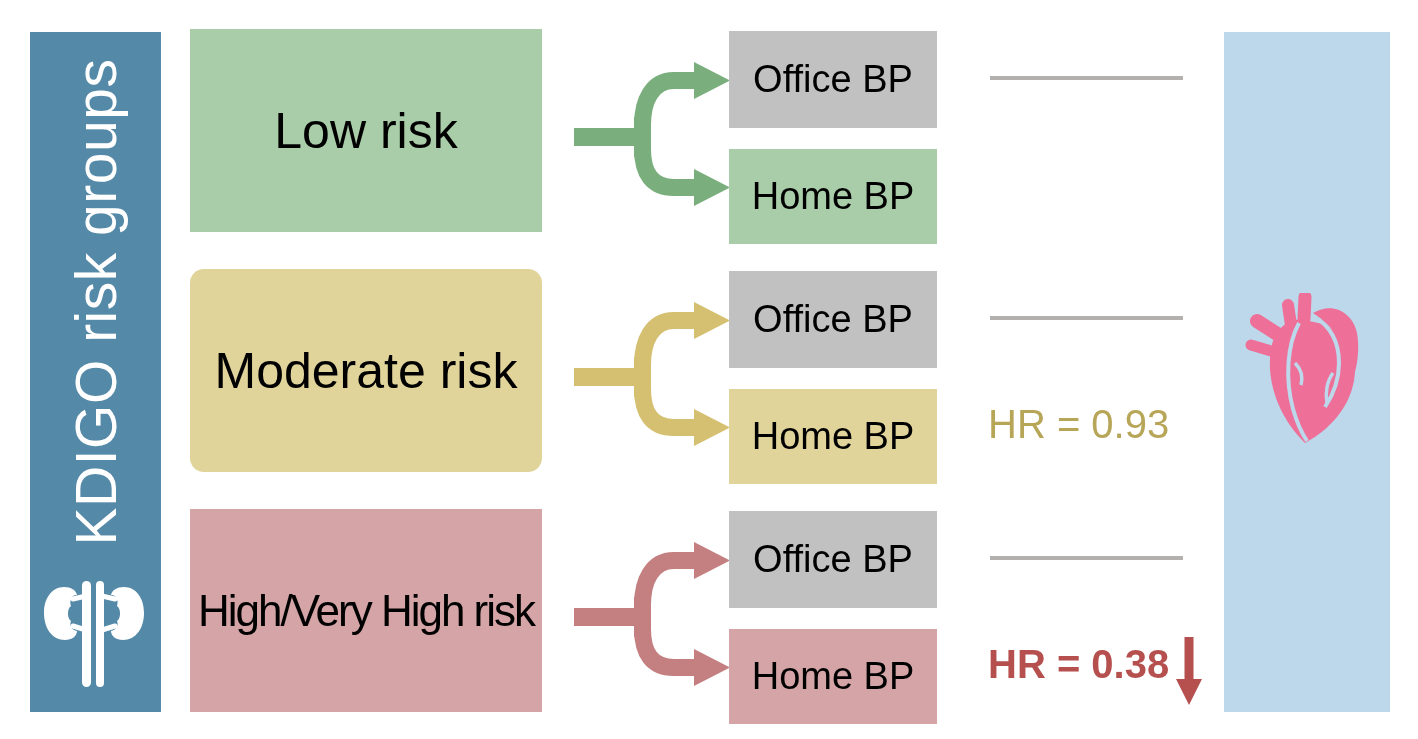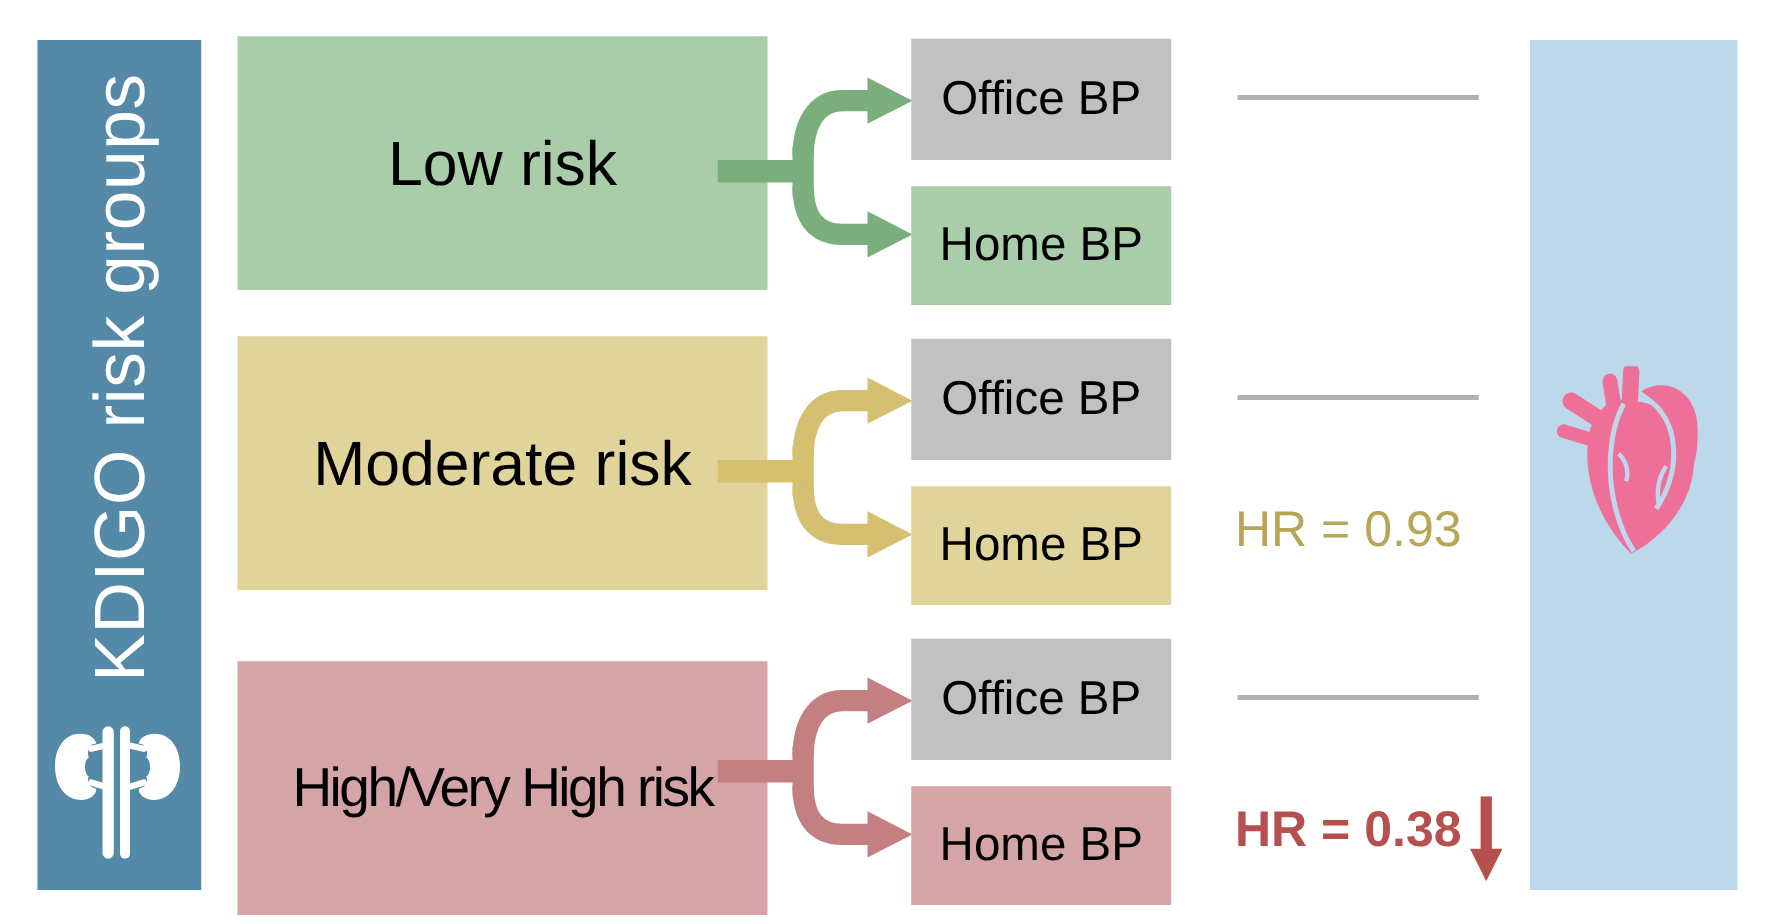--- a/index.html
+++ b/index.html
@@ -14,25 +14,25 @@
     white-space:nowrap;font-size:57px;font-weight:400;letter-spacing:0.5px;
   }
   .kidney-icon{position:absolute;left:14px;top:548px;}
   
   .right-bar{position:absolute;left:1224px;top:32px;width:166px;height:680px;}
   .heart-icon{position:absolute;left:19px;top:261px;}
   
   .row{position:absolute;left:0;width:1418px;height:204px;}
   .row.r1{top:29px}.row.r2{top:269px}.row.r3{top:509px}
   .risk-box{
-    position:absolute;left:190px;top:0;width:424px;height:203px;
+    position:absolute;left:190px;top:0;width:352px;height:203px;
     display:flex;align-items:center;justify-content:center;
     color:#000;font-size:50px;
   }
-  .row.r3 .risk-box{font-size:44px;letter-spacing:-2px;margin-top:20px;}
+  .row.r3 .risk-box{font-size:44px;letter-spacing:-2px;}
   .fork{position:absolute;left:574px;top:0;}
   .bp-box{
     position:absolute;left:729px;width:208px;display:flex;align-items:center;justify-content:center;
     color:#000;font-size:38px;
   }
   .bp-box.office{top:2px;height:97px;}
   .bp-box.home{top:120px;height:95px;}
   .ref-line{position:absolute;left:990px;top:47px;width:193px;height:4px;}
   .hr{
     position:absolute;left:988px;top:108px;height:95px;display:flex;align-items:center;
@@ -75,21 +75,21 @@
       <polygon points="120,33 120,70 156,51.5" fill="currentColor"></polygon>
       <path d="M68.5,120 C68.5,144 78,158.5 100,158.5 L122,158.5" stroke="currentColor" stroke-width="17" fill="none"></path>
       <polygon points="120,140 120,177 156,158.5" fill="currentColor"></polygon>
     </svg>
     <div class="bp-box office" style="background-color: rgb(194, 193, 193);">Office BP</div>
     <div class="bp-box home" style="background-color: rgb(169, 204, 169);">Home BP</div>
     <div class="ref-line" style="background-color: rgb(178, 177, 173);"></div>
   </section>
 
   <section class="row r2">
-    <div class="risk-box" style="background-color: rgb(225, 212, 155);">Moderate risk</div>
+    <div class="risk-box" style="background-color: rgb(225, 212, 155); border-radius: 14px;">Moderate risk</div>
     <svg class="fork" width="158" height="204" viewBox="0 0 158 204" style="color: rgb(213, 191, 112);">
       <rect x="0" y="99" width="72" height="18" fill="currentColor"></rect>
       <rect x="60" y="88" width="17" height="40" fill="currentColor"></rect>
       <path d="M68.5,96 C68.5,72 78,51.5 100,51.5 L122,51.5" stroke="currentColor" stroke-width="17" fill="none"></path>
       <polygon points="120,33 120,70 156,51.5" fill="currentColor"></polygon>
       <path d="M68.5,120 C68.5,144 78,158.5 100,158.5 L122,158.5" stroke="currentColor" stroke-width="17" fill="none"></path>
       <polygon points="120,140 120,177 156,158.5" fill="currentColor"></polygon>
     </svg>
     <div class="bp-box office" style="background-color: rgb(194, 193, 193);">Office BP</div>
     <div class="bp-box home" style="background-color: rgb(225, 212, 155);">Home BP</div>

